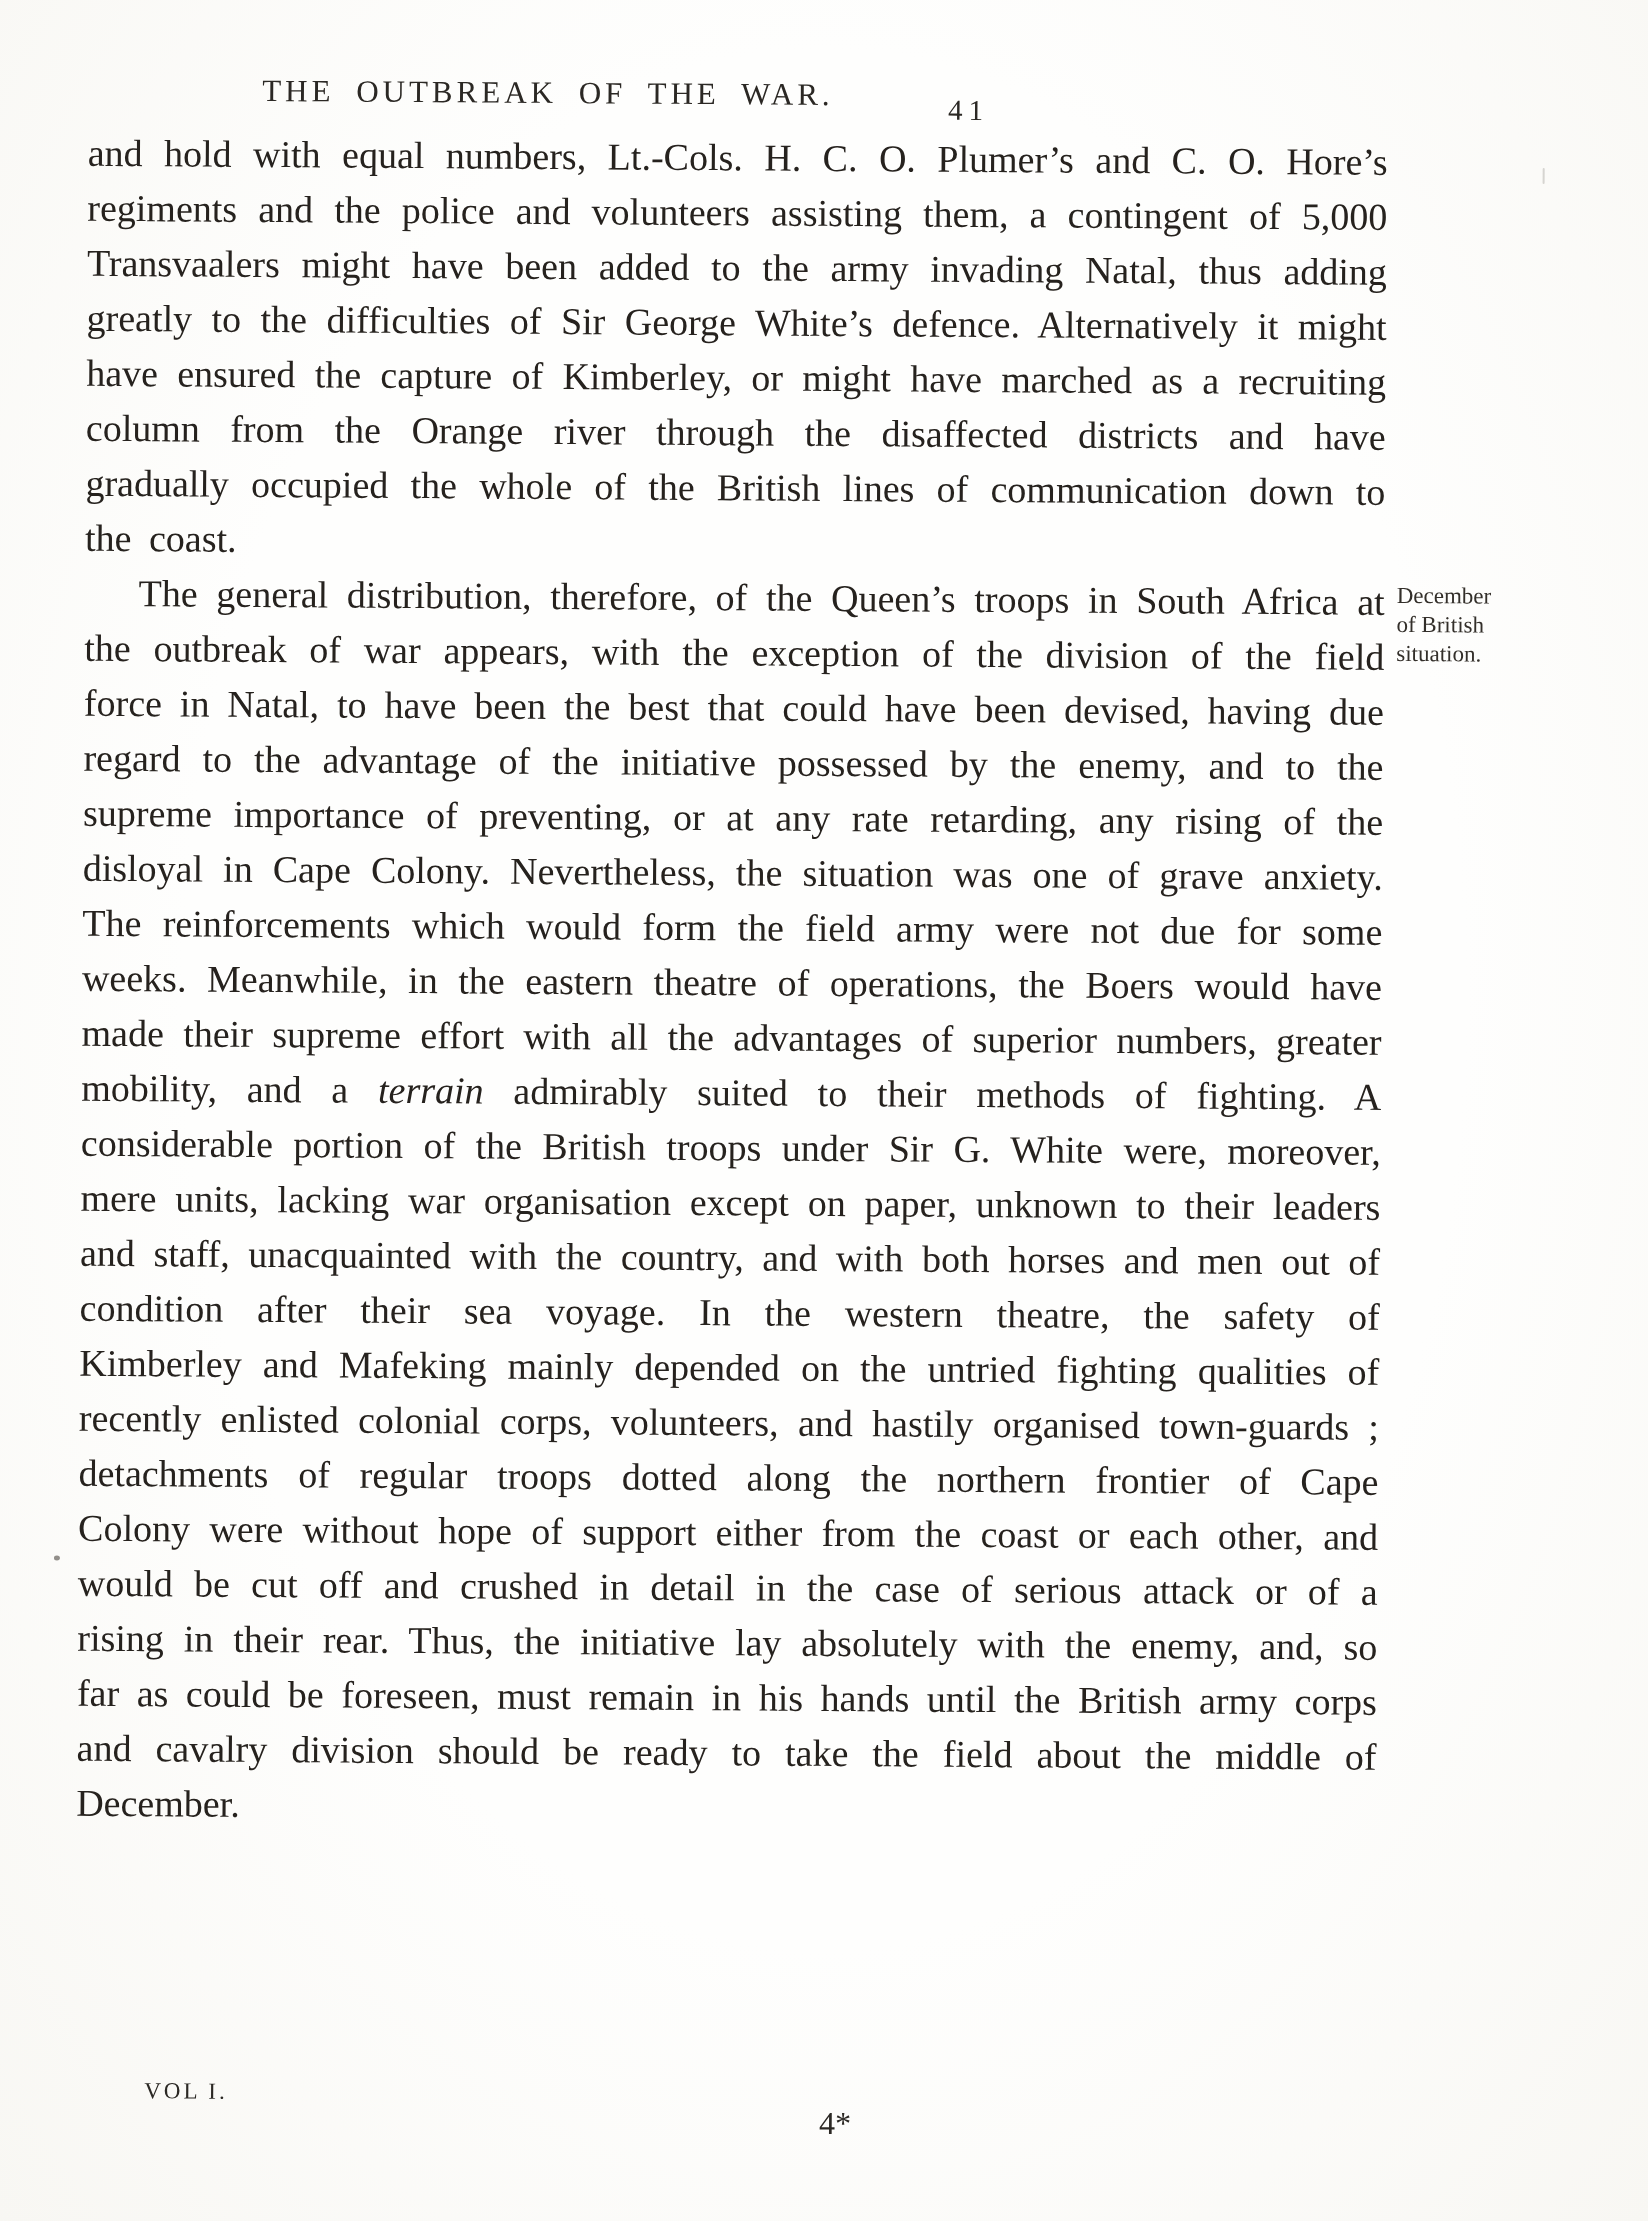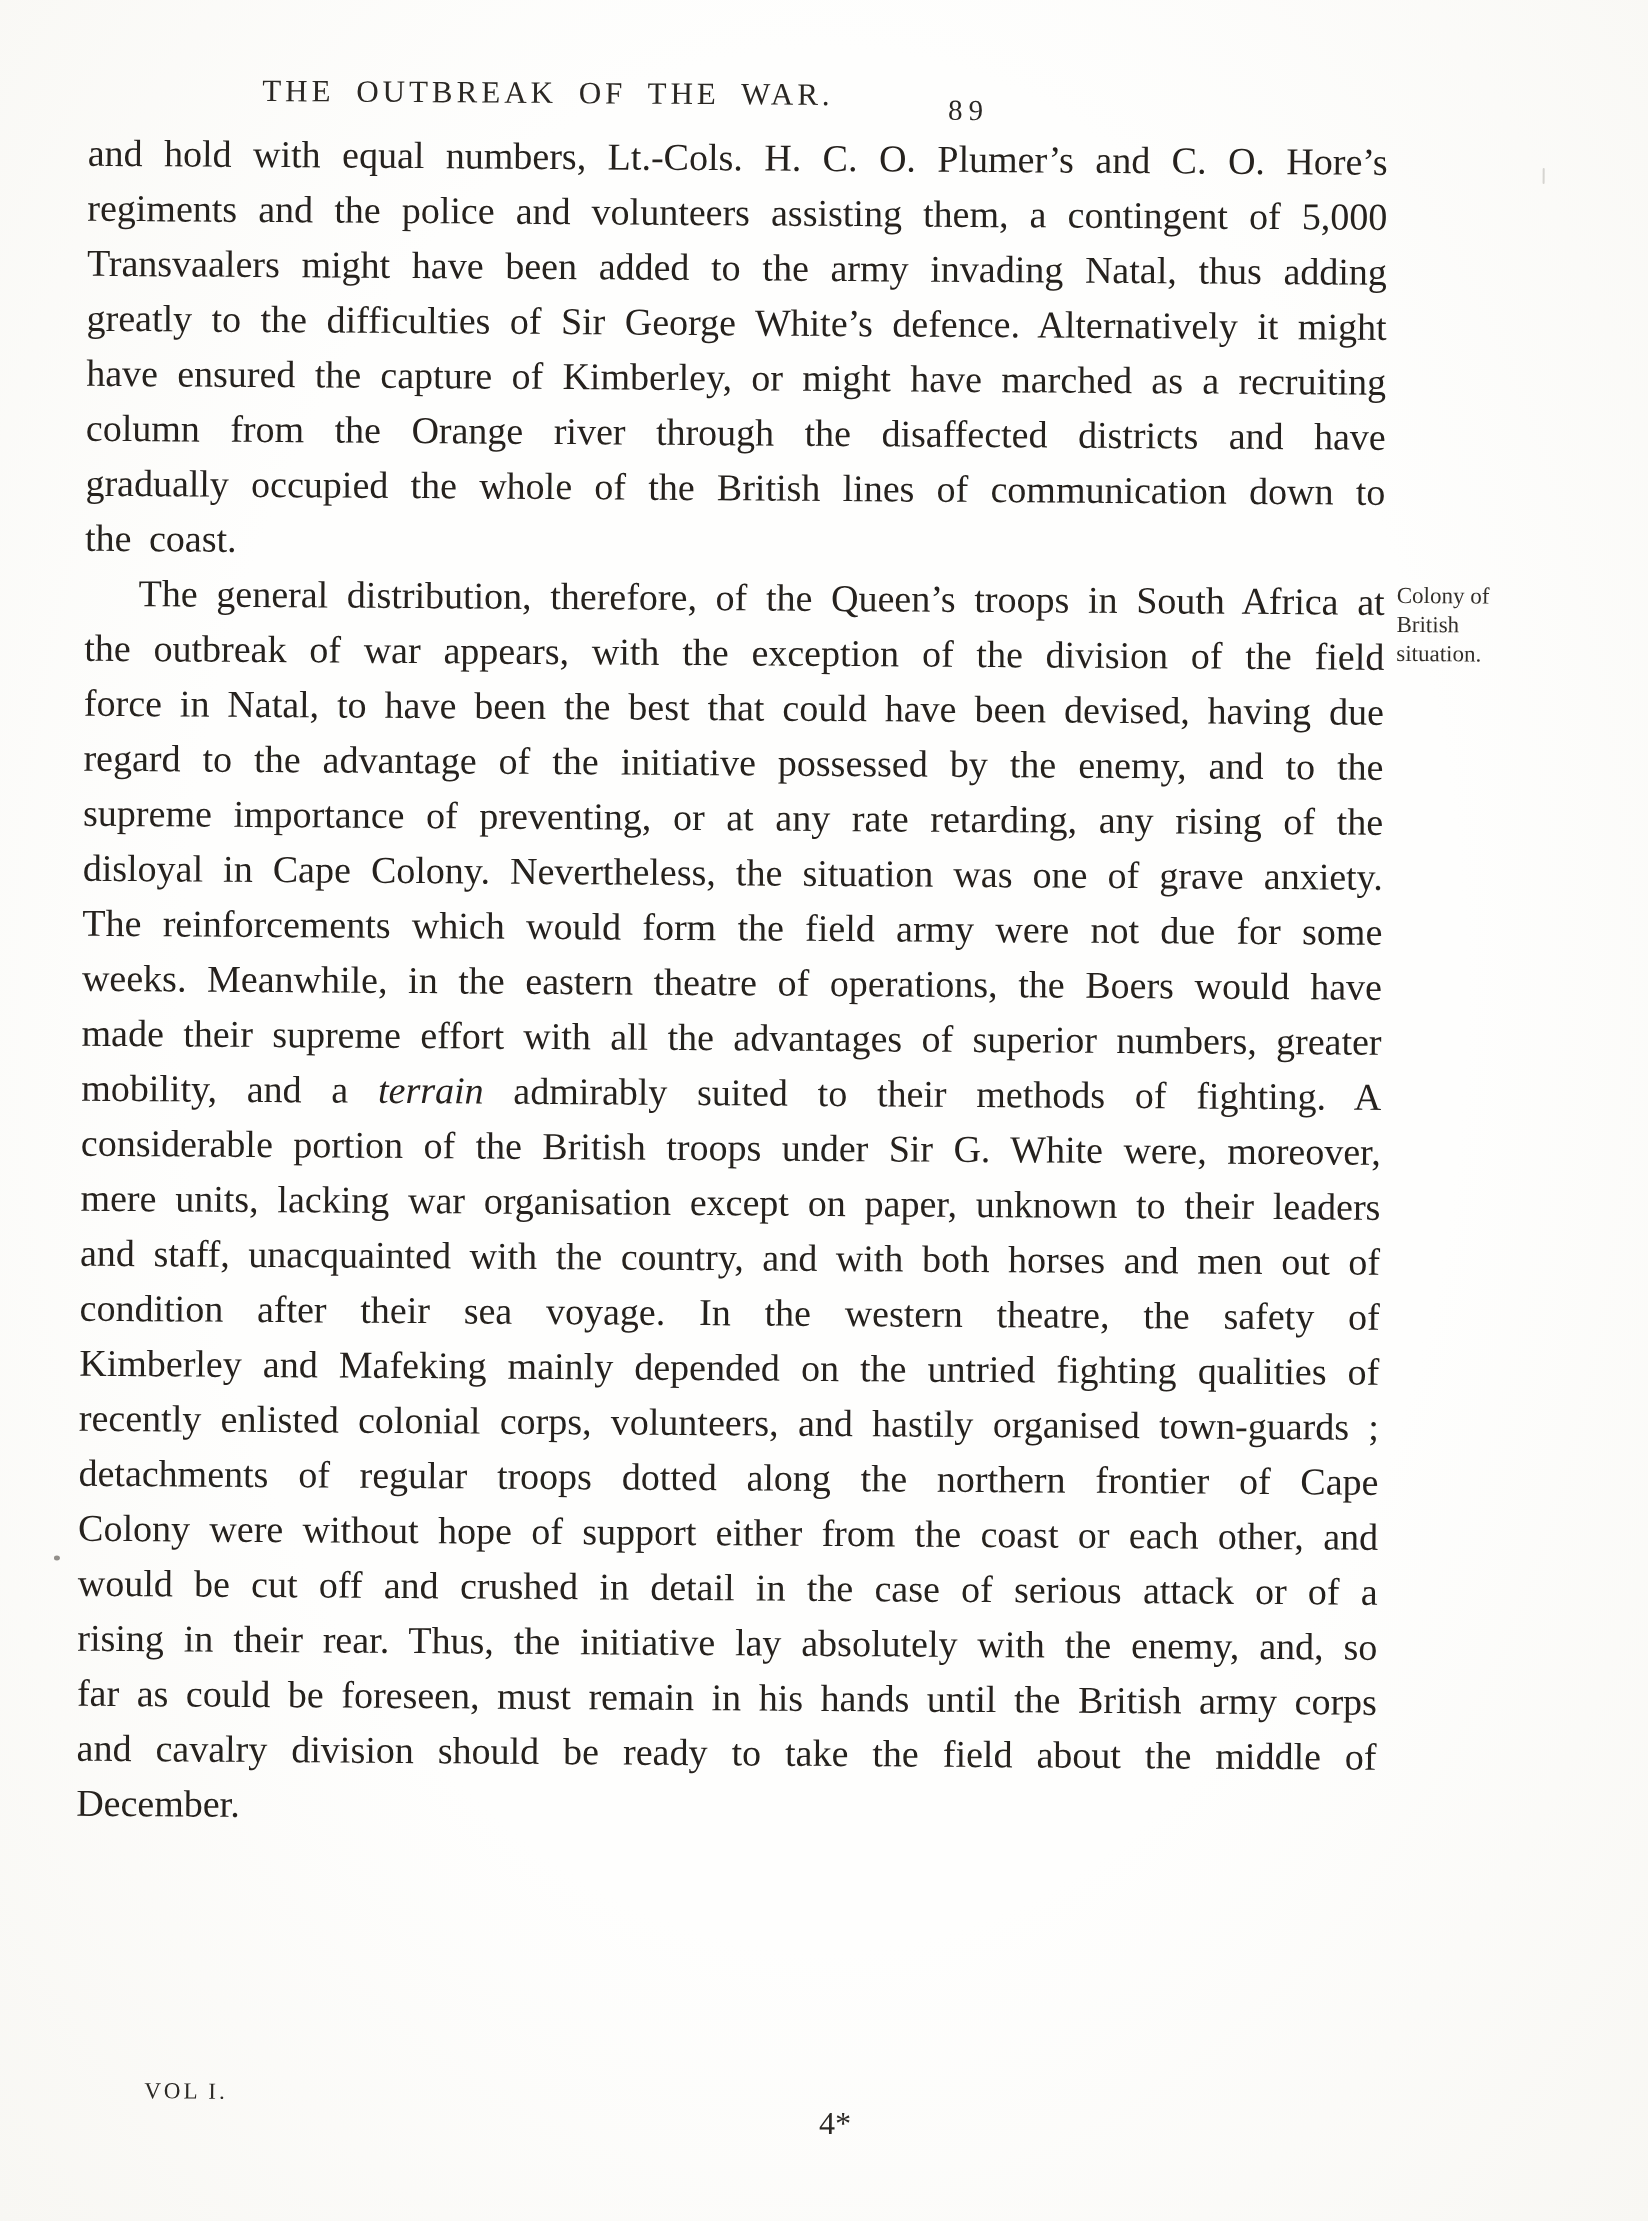--- a/index.html
+++ b/index.html
@@ -100,31 +100,31 @@
   .speck-2 { left: 1543px; top: 158px; width: 2px; height: 16px; opacity: .35; border-radius: 2px; }
 </style>
 </head>
 <body>
 
 <div class="page">
   <div class="tilt">
 
     <header class="running-head">
       <span class="head-title">THE OUTBREAK OF THE WAR.</span>
-      <span class="page-number">89</span>
+      <span class="page-number">41</span>
     </header>
 
     <main class="text-block">
 
       <div class="para">
         <span>and hold with equal numbers, Lt.-Cols. H. C. O. Plumer’s and C. O. Hore’s regiments and the police and volunteers assisting them, a contingent of 5,000 Transvaalers might have been added to the army invading Natal, thus adding greatly to the difficulties of Sir George White’s defence.  Alternatively it might have ensured the capture of Kimberley, or might have marched as a recruiting column from the Orange river through the disaffected districts and have gradually occupied the whole of the British lines of communication down to the coast.</span>
       </div>
 
       <div class="para indent">
-        <aside class="margin-note">Colony of British situation.</aside>
+        <aside class="margin-note">December of British situation.</aside>
         <span>The general distribution, therefore, of the Queen’s troops in South Africa at the outbreak of war appears, with the exception of the division of the field force in Natal, to have been the best that could have been devised, having due regard to the advantage of the initiative possessed by the enemy, and to the supreme importance of preventing, or at any rate retarding, any rising of the disloyal in Cape Colony.  Nevertheless, the situation was one of grave anxiety.  The reinforcements which would form the field army were not due for some weeks.  Meanwhile, in the eastern theatre of operations, the Boers would have made their supreme effort with all the advantages of superior numbers, greater mobility, and a </span><em>terrain</em><span> admirably suited to their methods of fighting.  A considerable portion of the British troops under Sir G. White were, moreover, mere units, lacking war organisation except on paper, unknown to their leaders and staff, unacquainted with the country, and with both horses and men out of condition after their sea voyage.  In the western theatre, the safety of Kimberley and Mafeking mainly depended on the untried fighting qualities of recently enlisted colonial corps, volunteers, and hastily organised town-guards ; detachments of regular troops dotted along the northern frontier of Cape Colony were without hope of support either from the coast or each other, and would be cut off and crushed in detail in the case of serious attack or of a rising in their rear.  Thus, the initiative lay absolutely with the enemy, and, so far as could be foreseen, must remain in his hands until the British army corps and cavalry division should be ready to take the field about the middle of December.</span>
       </div>
 
     </main>
 
     <span class="vol-label">VOL I.</span>
     <span class="signature-mark">4*</span>
 
     <span class="speck speck-1"></span>
     <span class="speck speck-2"></span>

